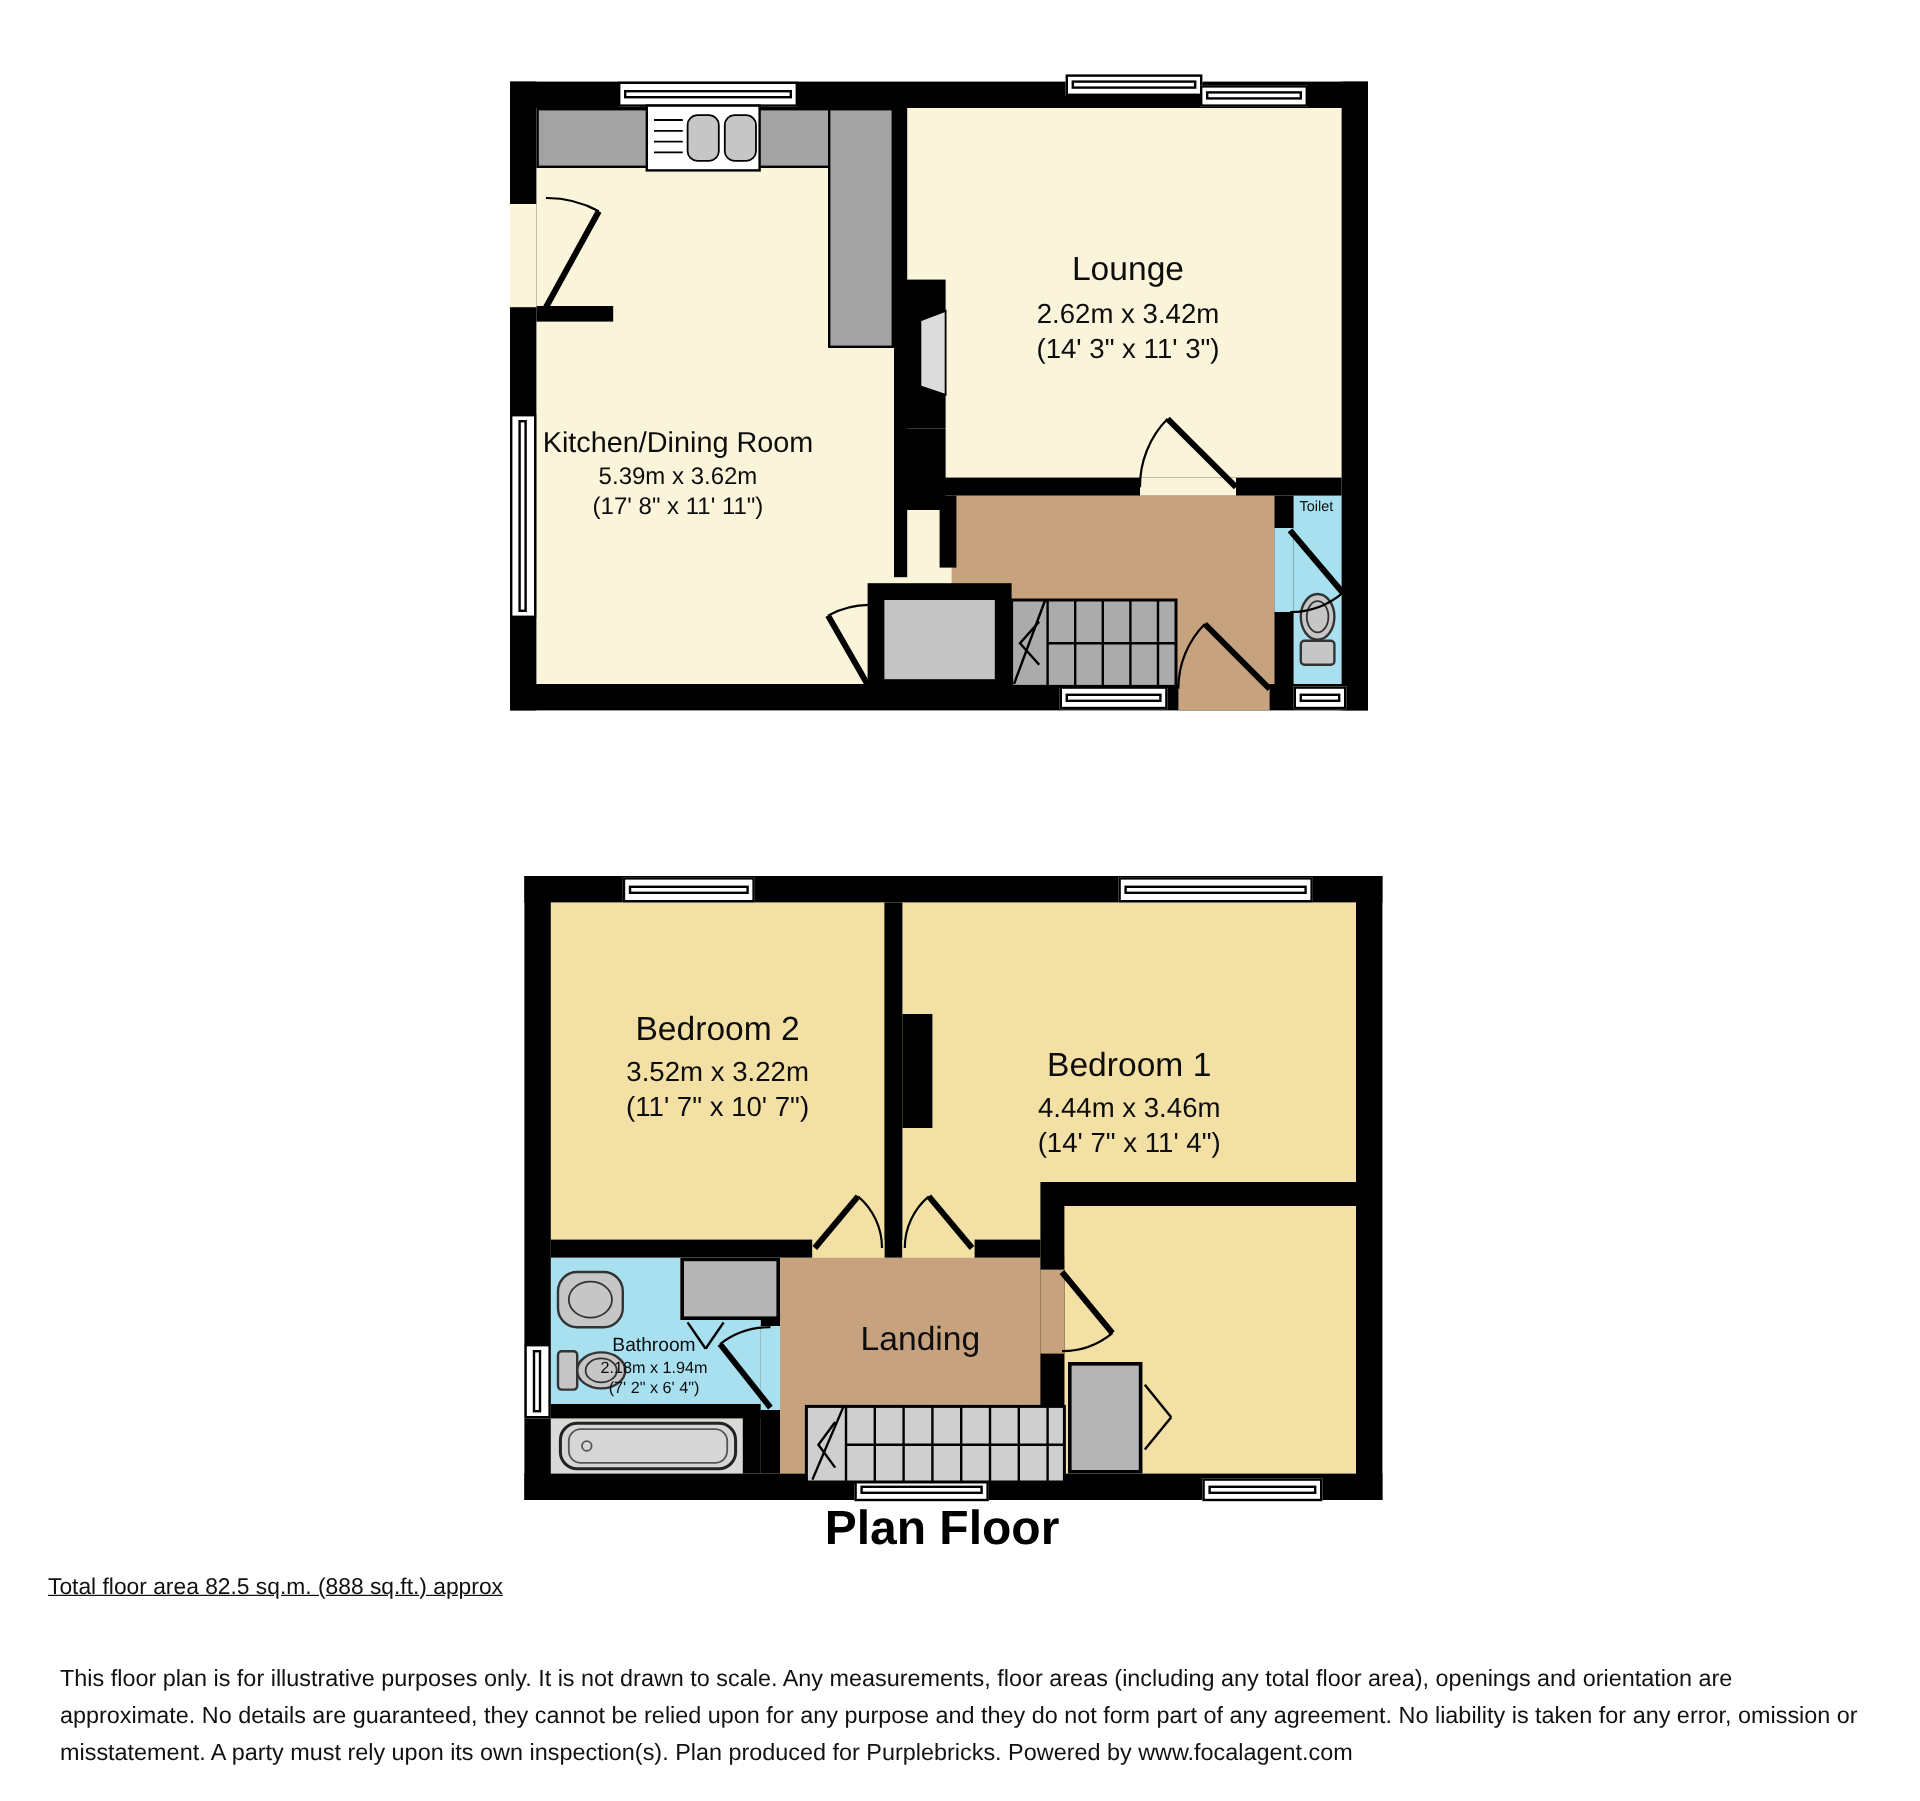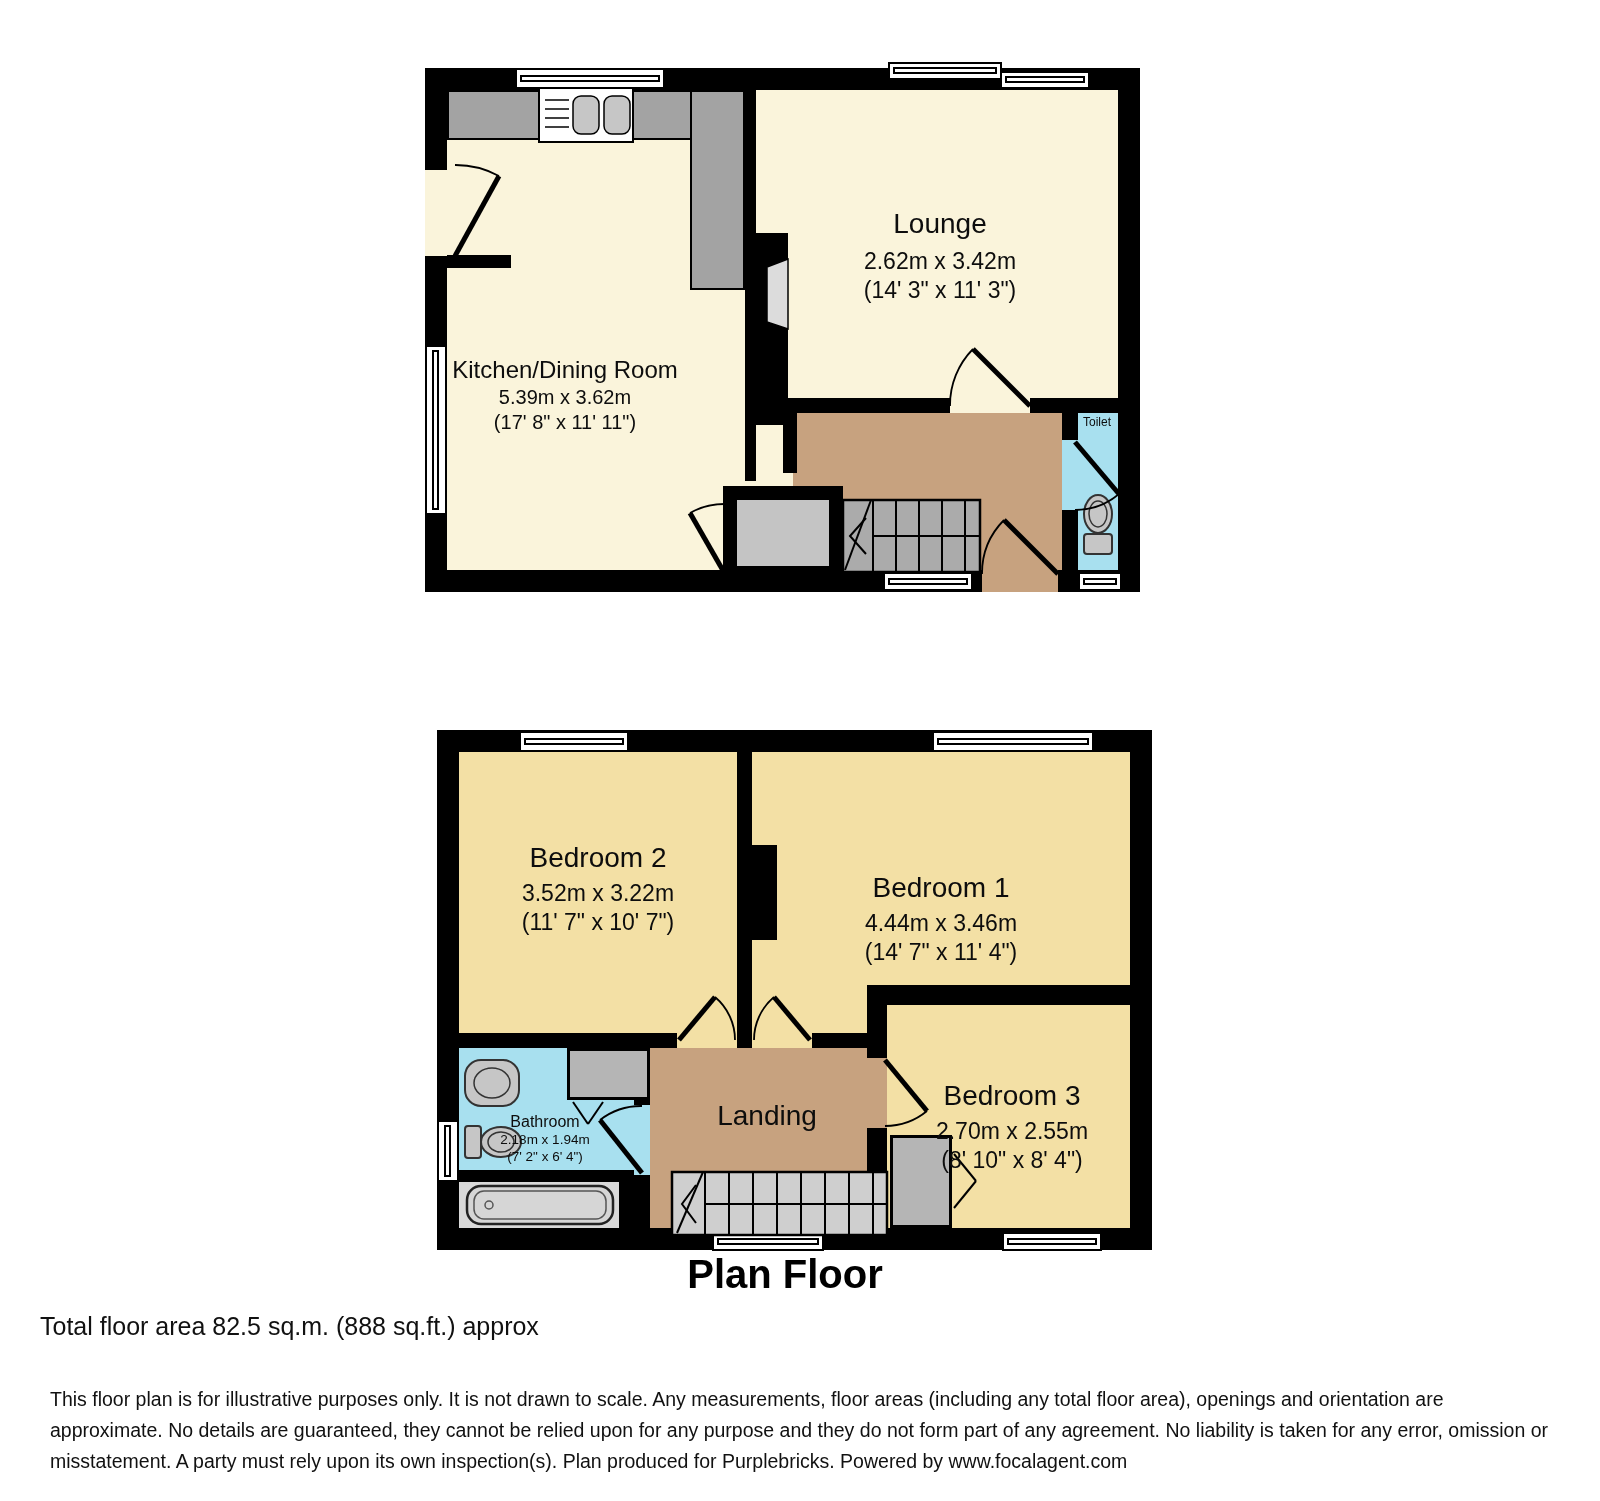--- a/index.html
+++ b/index.html
@@ -16,21 +16,21 @@
   .counter{position:absolute;background:#A3A3A3;border:2px solid #000;box-sizing:border-box;}
   .cupboard{position:absolute;background:#B5B5B5;border:3px solid #000;box-sizing:border-box;}
   .closet-frame{position:absolute;background:#000;}
   .closet-inner{position:absolute;background:#C4C4C4;}
   .room-label{position:absolute;transform:translateX(-50%);text-align:center;white-space:nowrap;
         line-height:1.25;color:#0d0d0d;}
   .rn{font-size:28px;}
   .rd{font-size:23px;}
   .floor-title{position:absolute;transform:translateX(-50%);font-weight:bold;font-size:40px;color:#000;
         white-space:nowrap;}
-  .total-area{position:absolute;font-size:25px;color:#111;}
+  .total-area{position:absolute;font-size:19px;color:#111;text-decoration:underline;}
   .disclaimer{position:absolute;text-align:left;font-size:19.5px;line-height:1.58;color:#111;}
   svg.overlay{position:absolute;left:0;top:0;pointer-events:none;}
 </style>
 </head>
 <body>
 
 <div id="page">
 
   <div class="abs" style="left:425px;top:68px;width:715px;height:524px;">
 
@@ -230,25 +230,20 @@
     <div class="room-label" style="left:161px;top:110px;">
       <div class="rn">Bedroom 2</div>
       <div class="rd" style="margin-top:4px;">3.52m x 3.22m</div>
       <div class="rd">(11' 7" x 10' 7")</div>
     </div>
     <div class="room-label" style="left:504px;top:140px;">
       <div class="rn">Bedroom 1</div>
       <div class="rd" style="margin-top:4px;">4.44m x 3.46m</div>
       <div class="rd">(14' 7" x 11' 4")</div>
     </div>
-    <div class="room-label" style="left:575px;top:348px;">
-      <div class="rn">Bedroom 3</div>
-      <div class="rd" style="margin-top:4px;">2.70m x 2.55m</div>
-      <div class="rd">(8' 10" x 8' 4")</div>
-    </div>
     <div class="room-label" style="left:108px;top:382px;">
       <div style="font-size:16px;">Bathroom</div>
       <div style="font-size:13.5px;">2.18m x 1.94m</div>
       <div style="font-size:13.5px;">(7' 2" x 6' 4")</div>
     </div>
     <div class="room-label" style="left:330px;top:368px;">
       <div class="rn">Landing</div>
     </div>
   </div>
 

